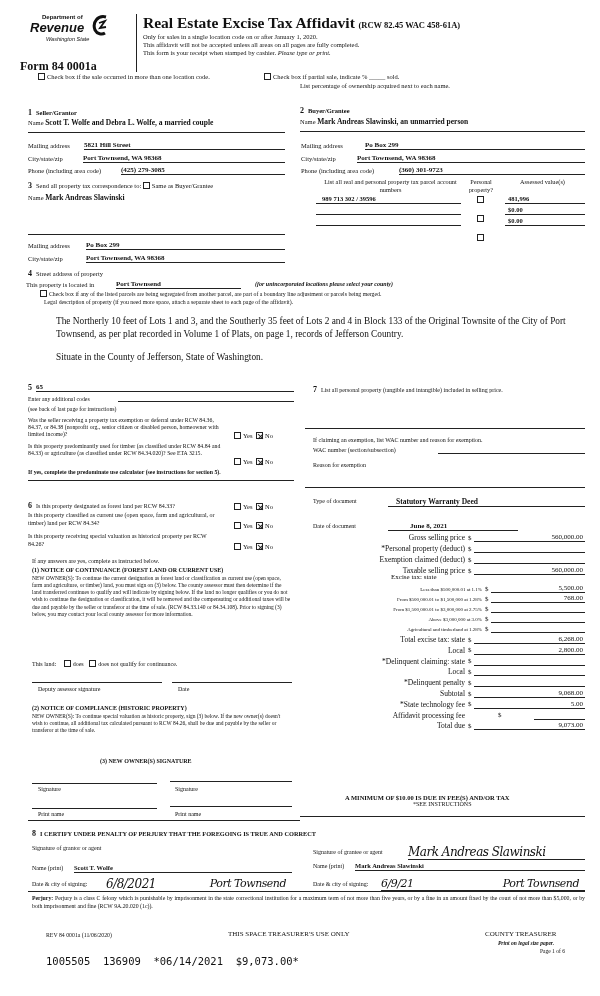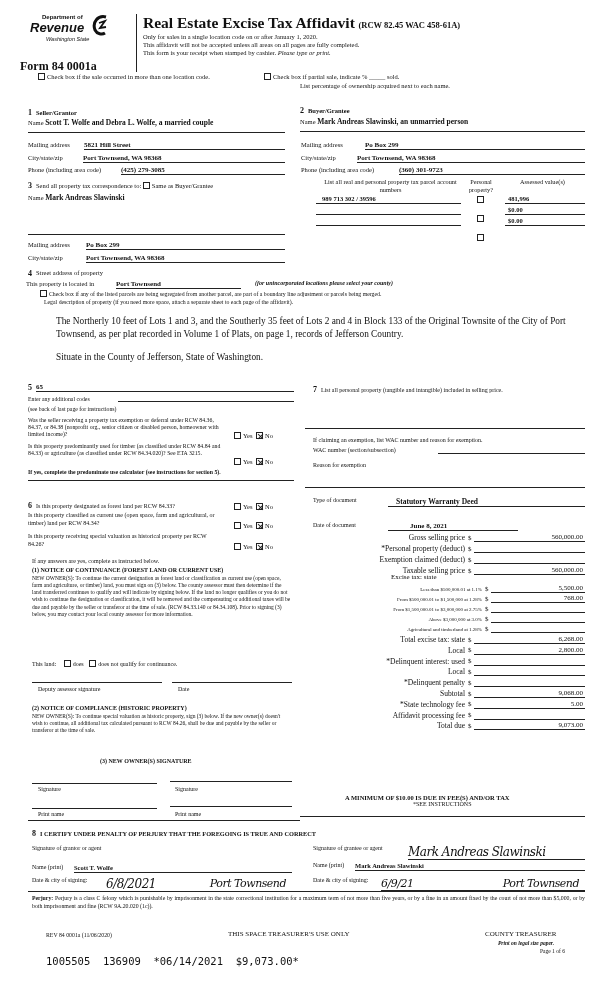--- a/index.html
+++ b/index.html
@@ -11,21 +11,21 @@
   .line { border-bottom: 0.8px solid #222; }
   .uline { text-decoration: underline; }
   .cb { display: inline-block; width: 7px; height: 7px; border: 0.8px solid #222; vertical-align: -1px; margin-right: 2px; position: relative; background: #fff; }
   .cb.x::before, .cb.x::after { content: ""; position: absolute; left: 2.6px; top: -0.5px; width: 0.9px; height: 7px; background: #222; }
   .cb.x::before { transform: rotate(45deg); }
   .cb.x::after { transform: rotate(-45deg); }
   .num { font-weight: bold; font-size: 8px; margin-right: 4px; }
   .val { font-weight: bold; font-size: 7px; }
   .sig { font-family: "DejaVu Serif", serif; font-style: italic; font-size: 14px; color: #111; letter-spacing: -0.5px; }
   .mono { font-family: "DejaVu Sans Mono", "Liberation Mono", monospace; }
-  .row { display: flex; align-items: flex-start; }
+  .row { display: flex; align-items: center; }
   .fee-row { position: absolute; left: 300px; width: 285px; height: 10px; display: flex; align-items: flex-end; }
   .fee-label { text-align: right; font-size: 7.5px; padding-right: 3px; }
   .fee-label.small { font-size: 5px; }
   .fee-dollar { width: 6px; font-size: 7px; }
   .fee-value { flex: 1; border-bottom: 0.8px solid #222; text-align: right; font-size: 7px; padding-right: 2px; height: 9px; }
 </style>
 </head>
 <body>
 
 <div class="abs" style="left:30px; top:14px; width:80px; height:40px;">
@@ -275,21 +275,21 @@
       <span class="fee-label" style="width:168px;">Total excise tax: state</span>
       <span class="fee-dollar">$</span>
       <span class="fee-value">6,268.00</span>
     </div>
     <div class="fee-row" style="top: 644.8px;">
       <span class="fee-label" style="width:168px;">Local</span>
       <span class="fee-dollar">$</span>
       <span class="fee-value">2,800.00</span>
     </div>
     <div class="fee-row" style="top: 655.6px;">
-      <span class="fee-label" style="width:168px;">*Delinquent interest: used</span>
+      <span class="fee-label" style="width:168px;">*Delinquent claiming: state</span>
       <span class="fee-dollar">$</span>
       <span class="fee-value"></span>
     </div>
     <div class="fee-row" style="top: 666.4px;">
       <span class="fee-label" style="width:168px;">Local</span>
       <span class="fee-dollar">$</span>
       <span class="fee-value"></span>
     </div>
     <div class="fee-row" style="top: 677.2px;">
       <span class="fee-label" style="width:168px;">*Delinquent penalty</span>
@@ -299,21 +299,21 @@
     <div class="fee-row" style="top: 688px;">
       <span class="fee-label" style="width:168px;">Subtotal</span>
       <span class="fee-dollar">$</span>
       <span class="fee-value">9,068.00</span>
     </div>
     <div class="fee-row" style="top: 698.8px;">
       <span class="fee-label" style="width:168px;">*State technology fee</span>
       <span class="fee-dollar">$</span>
       <span class="fee-value">5.00</span>
     </div>
-    <div class="fee-row" style="top: 709.6px;">
+    <div class="fee-row" style="top: 709.6px; gap: 30px;">
       <span class="fee-label" style="width:168px;">Affidavit processing fee</span>
       <span class="fee-dollar">$</span>
       <span class="fee-value"></span>
     </div>
     <div class="fee-row" style="top: 720.4px;">
       <span class="fee-label" style="width:168px;">Total due</span>
       <span class="fee-dollar">$</span>
       <span class="fee-value">9,073.00</span>
     </div>
   </div>

